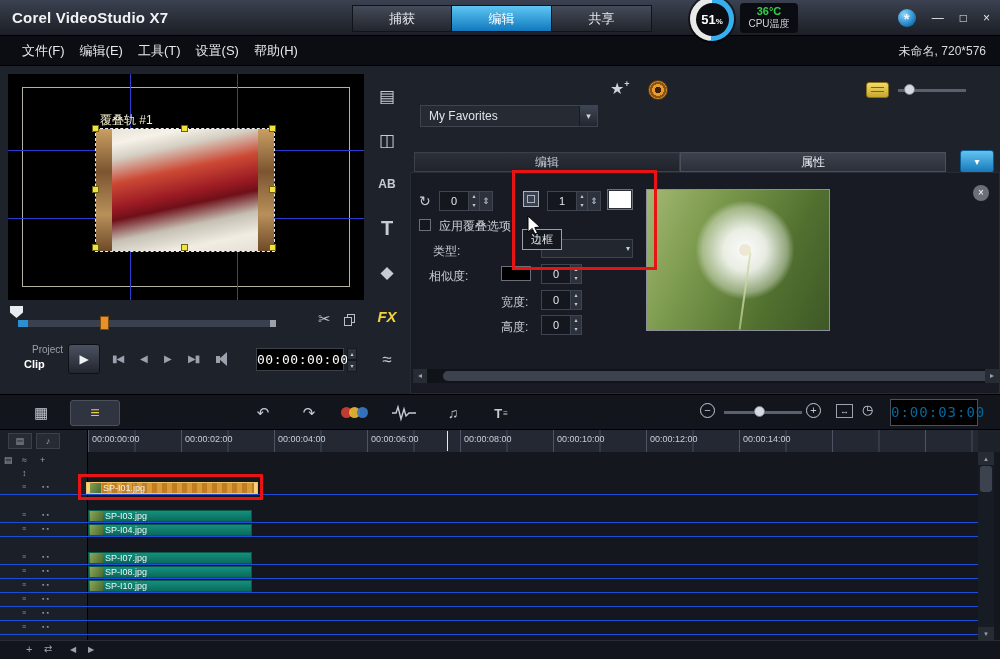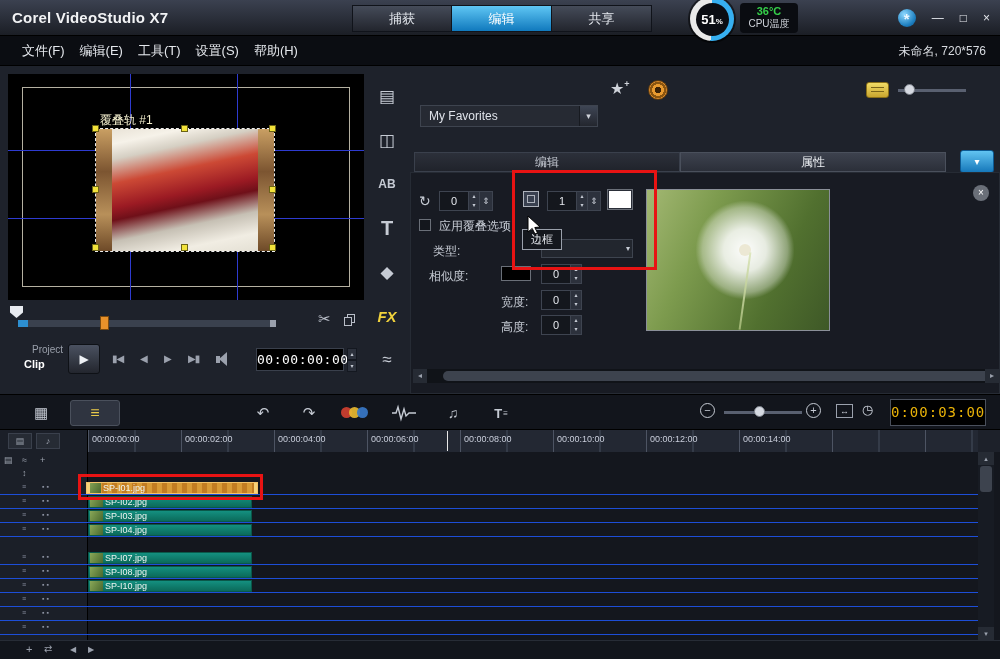--- a/index.html
+++ b/index.html
@@ -114,21 +114,21 @@
   #music-btn{left:440px;top:5px;width:26px;height:26px;font-size:14px;}
   #subt-btn{left:486px;top:5px;width:30px;height:26px;font-weight:bold;font-size:13px;}
   #subt-btn small{font-size:8px;margin-left:1px;}
   .zoom-circ{width:15px;height:15px;border:1px solid #c6cbd4;border-radius:50%;color:#c6cbd4;font-size:11px;line-height:13px;text-align:center;}
   #zoomout-btn{left:700px;top:8px;}
   #zslider-track{left:724px;top:16px;width:78px;height:3px;background:#596070;}
   #zslider-handle{left:754px;top:11px;width:11px;height:11px;border-radius:50%;background:#d6dae2;border:1px solid #7a7f88;}
   #zoomin-btn{left:806px;top:8px;}
   #fit-btn{left:836px;top:9px;width:17px;height:14px;border:1px solid #9ba1ad;color:#c6cbd4;font-size:9px;text-align:center;line-height:12px;}
   #clock-btn{left:862px;top:7px;font-size:13px;color:#c6cbd4;}
-  #tl-timecode{left:890px;top:4px;width:96px;height:27px;background:#000;border:1px solid #4a505c;color:#eab308;font-family:"DejaVu Sans Mono",monospace;font-size:14px;text-align:right;line-height:25px;letter-spacing:1px;}
+  #tl-timecode{left:890px;top:4px;width:88px;height:27px;background:#000;border:1px solid #4a505c;color:#0369a1;font-family:"DejaVu Sans Mono",monospace;font-size:14px;text-align:right;line-height:25px;letter-spacing:1px;}
   
   #ruler-row{left:0;top:430px;width:1000px;height:22px;background:#1d212a;}
   #ruler-corner{left:0;top:0;width:88px;height:22px;background:#1b1f28;border-right:1px solid #000;}
   .cbtn{position:absolute;top:3px;width:24px;height:16px;background:#262b34;border:1px solid #3a404c;color:#9ba1ad;font-size:9px;text-align:center;line-height:14px;}
   #ruler{left:88px;top:0;width:890px;height:22px;background:#232833;background-image:repeating-linear-gradient(90deg,#4d5463 0 1px,transparent 1px 93px),repeating-linear-gradient(90deg,#343b48 0 1px,transparent 1px 46.5px);}
   .rlabel{position:absolute;top:4px;font-size:9px;color:#c9cedb;white-space:nowrap;}
   #playhead{left:359px;top:1px;width:1px;height:20px;background:#e8e8e8;}
   
   #tracks{left:0;top:452px;width:1000px;height:188px;background:#14171e;}
   #head-col{left:0;top:0;width:88px;height:188px;background:#1b1f28;border-right:1px solid #000;}
@@ -423,28 +423,20 @@
     <div class="track-row" style="top:29px">
       <span class="rh a">≡</span>
       <span class="rh b">▪▪</span>
       <div class="clip sel">
         <span class="th"></span>
         <span class="nm">SP-I01.jpg</span>
         <span class="grip" style="left:0"></span>
         <span class="grip" style="right:0"></span>
       </div>
     </div>
-    <div class="track-row" style="top:43px">
-      <span class="rh a">≡</span>
-      <span class="rh b">▪▪</span>
-      <div class="clip teal">
-          <span class="th"></span>
-          <span class="nm">SP-I02.jpg</span>
-        </div>
-    </div>
     <div class="track-row" style="top:57px">
       <span class="rh a">≡</span>
       <span class="rh b">▪▪</span>
       <div class="clip teal">
           <span class="th"></span>
           <span class="nm">SP-I03.jpg</span>
         </div>
     </div>
     <div class="track-row" style="top:71px">
       <span class="rh a">≡</span>

